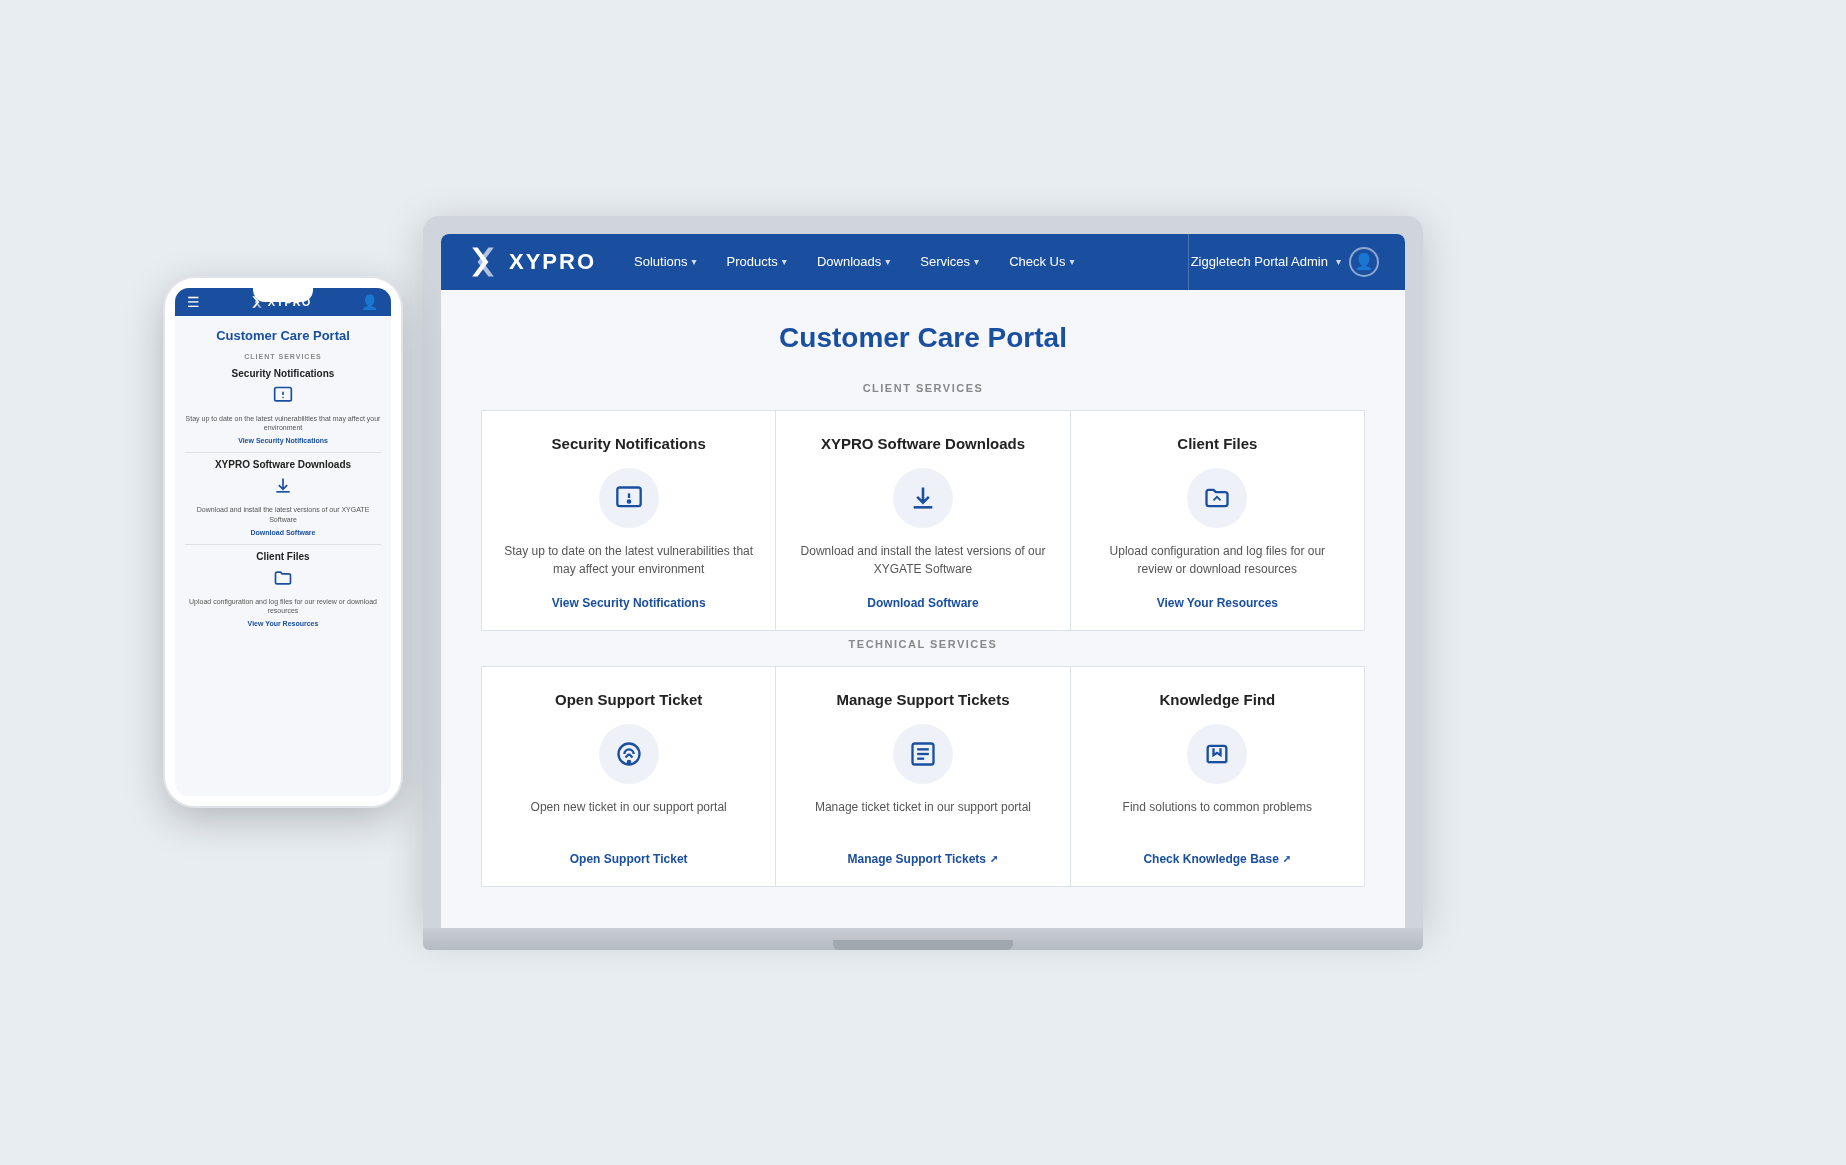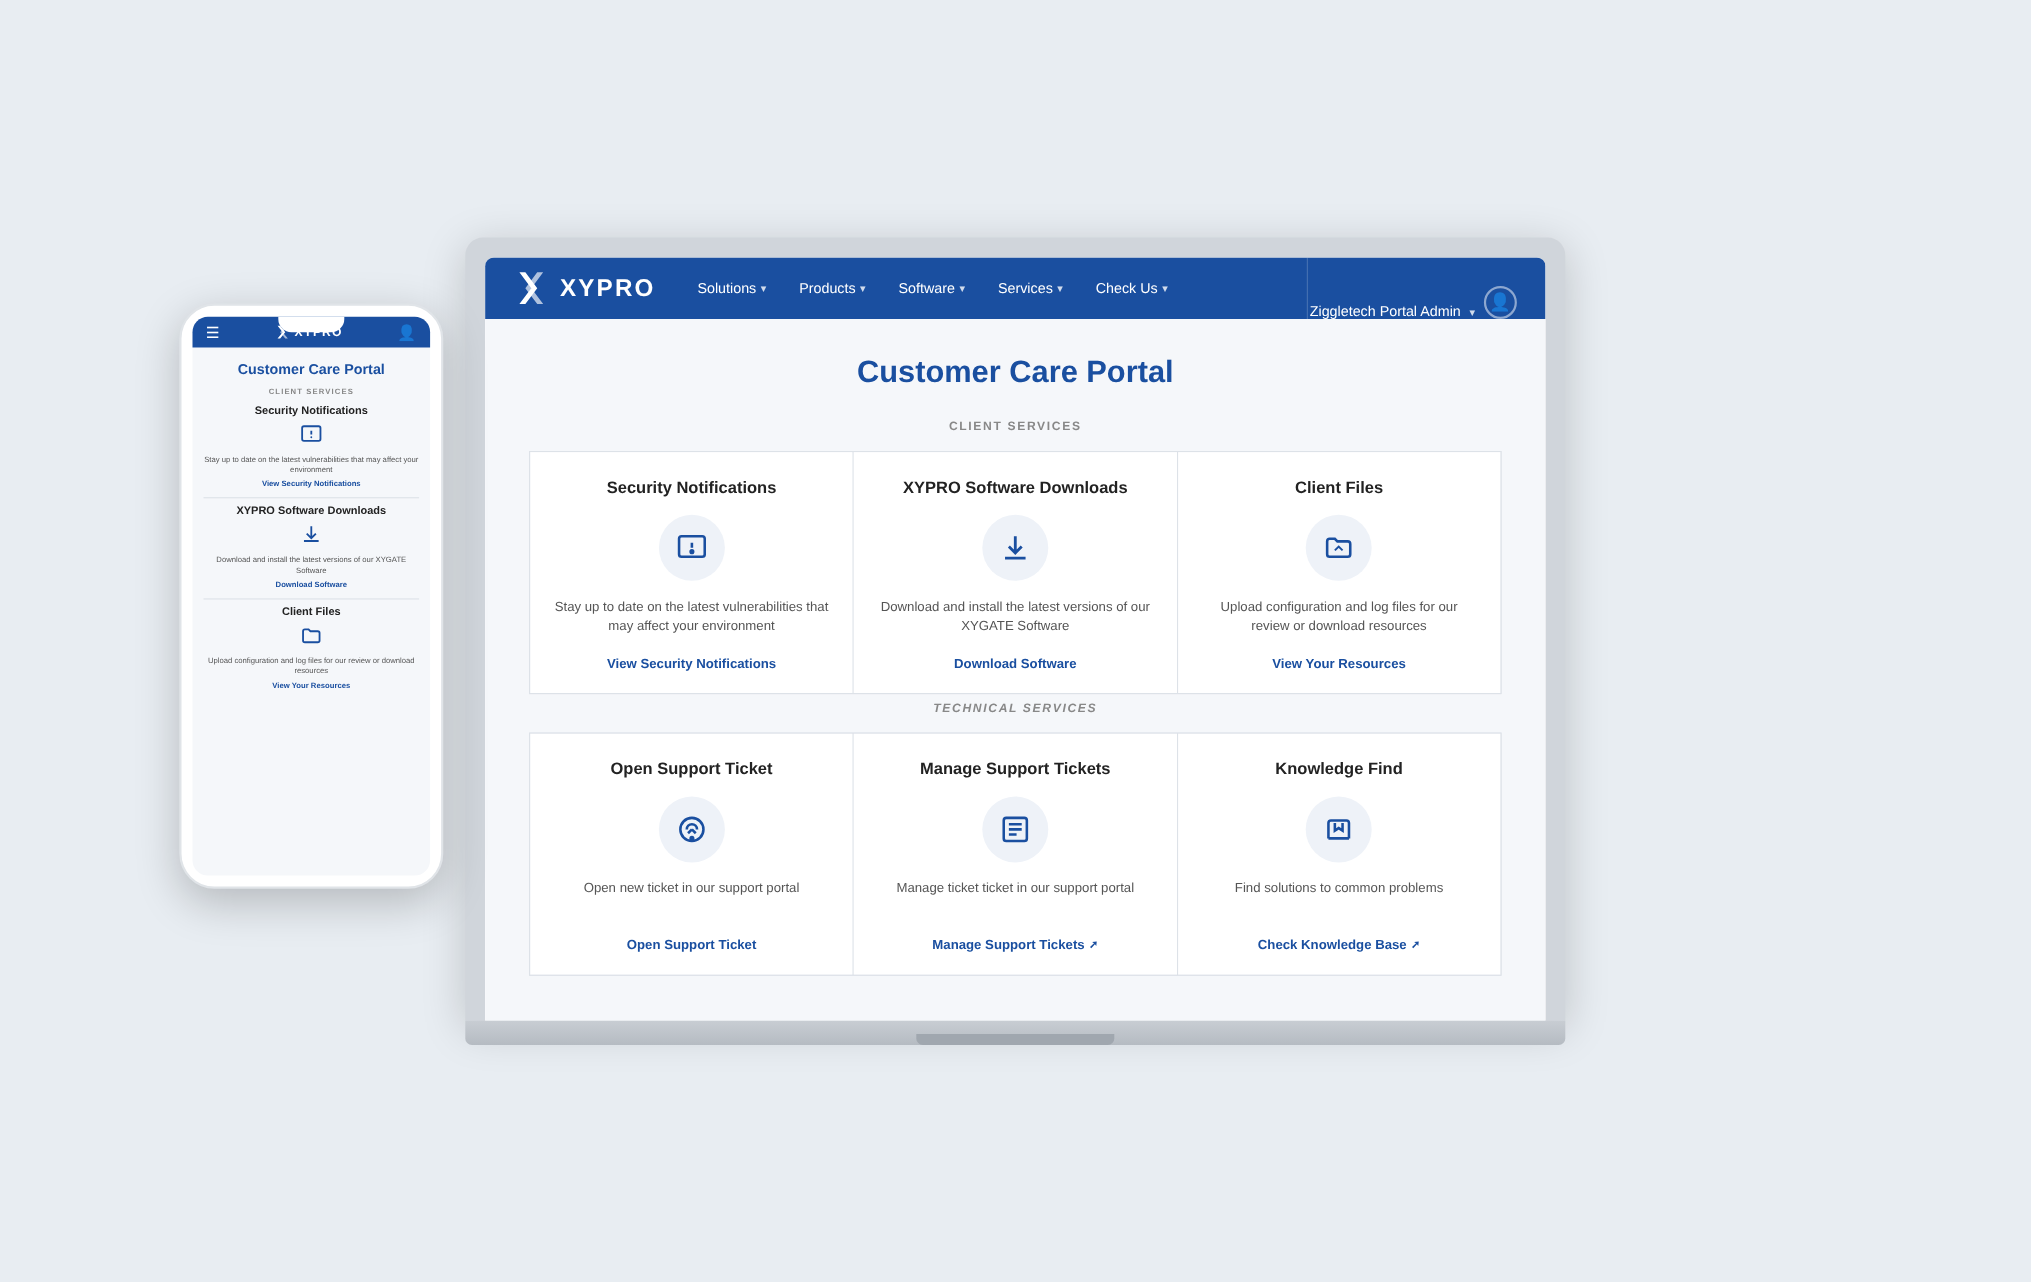--- a/index.html
+++ b/index.html
@@ -106,21 +106,21 @@
       gap: 4px;
     }
 
     .nav-dropdown-arrow {
       font-size: 10px;
       opacity: 0.8;
     }
 
     .navbar-user {
       display: flex;
-      align-items: flex-end;
+      align-items: center;
       gap: 8px;
       color: #fff;
       font-size: 13px;
       padding: 0 2px;
       height: 56px;
       cursor: pointer;
       border-left: 1px solid rgba(255,255,255,0.2);
     }
 
     .user-avatar-icon {
@@ -414,21 +414,21 @@
           <div class="navbar-nav">
             <div class="nav-item">
               <span>Solutions</span>
               <span class="nav-dropdown-arrow">▾</span>
             </div>
             <div class="nav-item">
               <span>Products</span>
               <span class="nav-dropdown-arrow">▾</span>
             </div>
             <div class="nav-item">
-              <span>Software</span>
+              <span>Downloads</span>
               <span class="nav-dropdown-arrow">▾</span>
             </div>
             <div class="nav-item">
               <span>Services</span>
               <span class="nav-dropdown-arrow">▾</span>
             </div>
             <div class="nav-item">
               <span>Check Us</span>
               <span class="nav-dropdown-arrow">▾</span>
             </div>
@@ -479,21 +479,21 @@
                 <svg width="28" height="28" viewBox="0 0 24 24" fill="none" stroke="#1a4fa0" stroke-width="2">
                   <path d="M3 7a2 2 0 012-2h4l2 2h8a2 2 0 012 2v8a2 2 0 01-2 2H5a2 2 0 01-2-2z"></path>
                   <path d="M9 14l3-3 3 3" stroke="#1a4fa0" stroke-width="1.5"></path>
                 </svg>
               </div>
               <p class="card-desc">Upload configuration and log files for our review or download resources</p>
               <a class="card-link">View Your Resources</a>
             </div>
           </div>
 
-          <div class="section-label" style="margin-top: 7px; font-style: italic;">TECHNICAL SERVICES</div>
+          <div class="section-label" style="margin-top: 7px;">TECHNICAL SERVICES</div>
 
           <div class="cards-grid">
 
             <div class="card">
               <div class="card-title">Open Support Ticket</div>
               <div class="card-icon-circle">
                 <svg width="28" height="28" viewBox="0 0 24 24" fill="none" stroke="#1a4fa0" stroke-width="2">
                   <circle cx="12" cy="12" r="9"></circle>
                   <path d="M8 12c0-2.2 1.8-4 4-4s4 1.8 4 4"></path>
                   <line x1="12" y1="12" x2="9" y2="15"></line>

